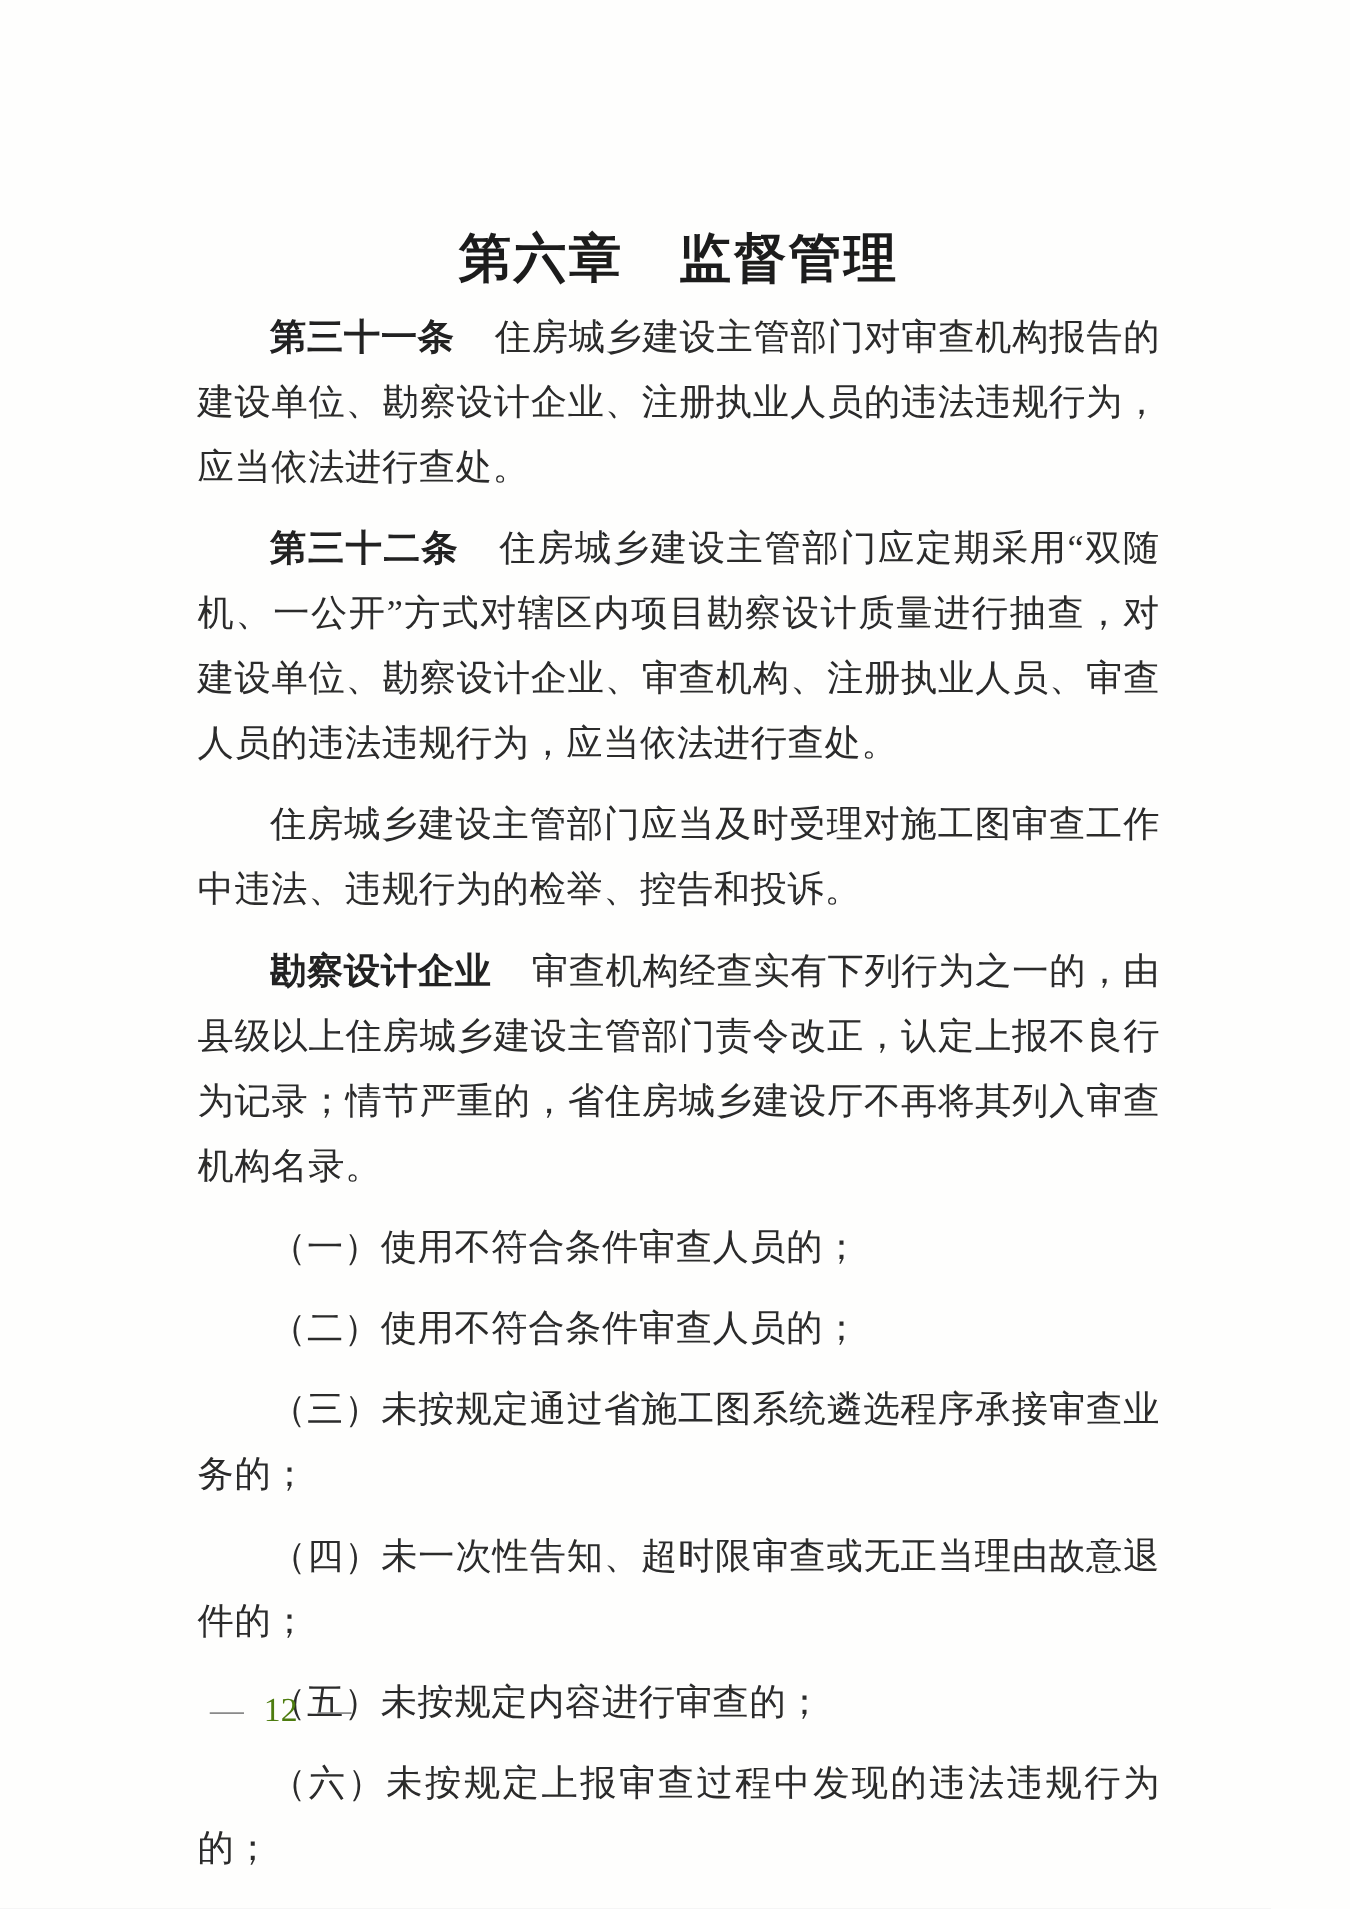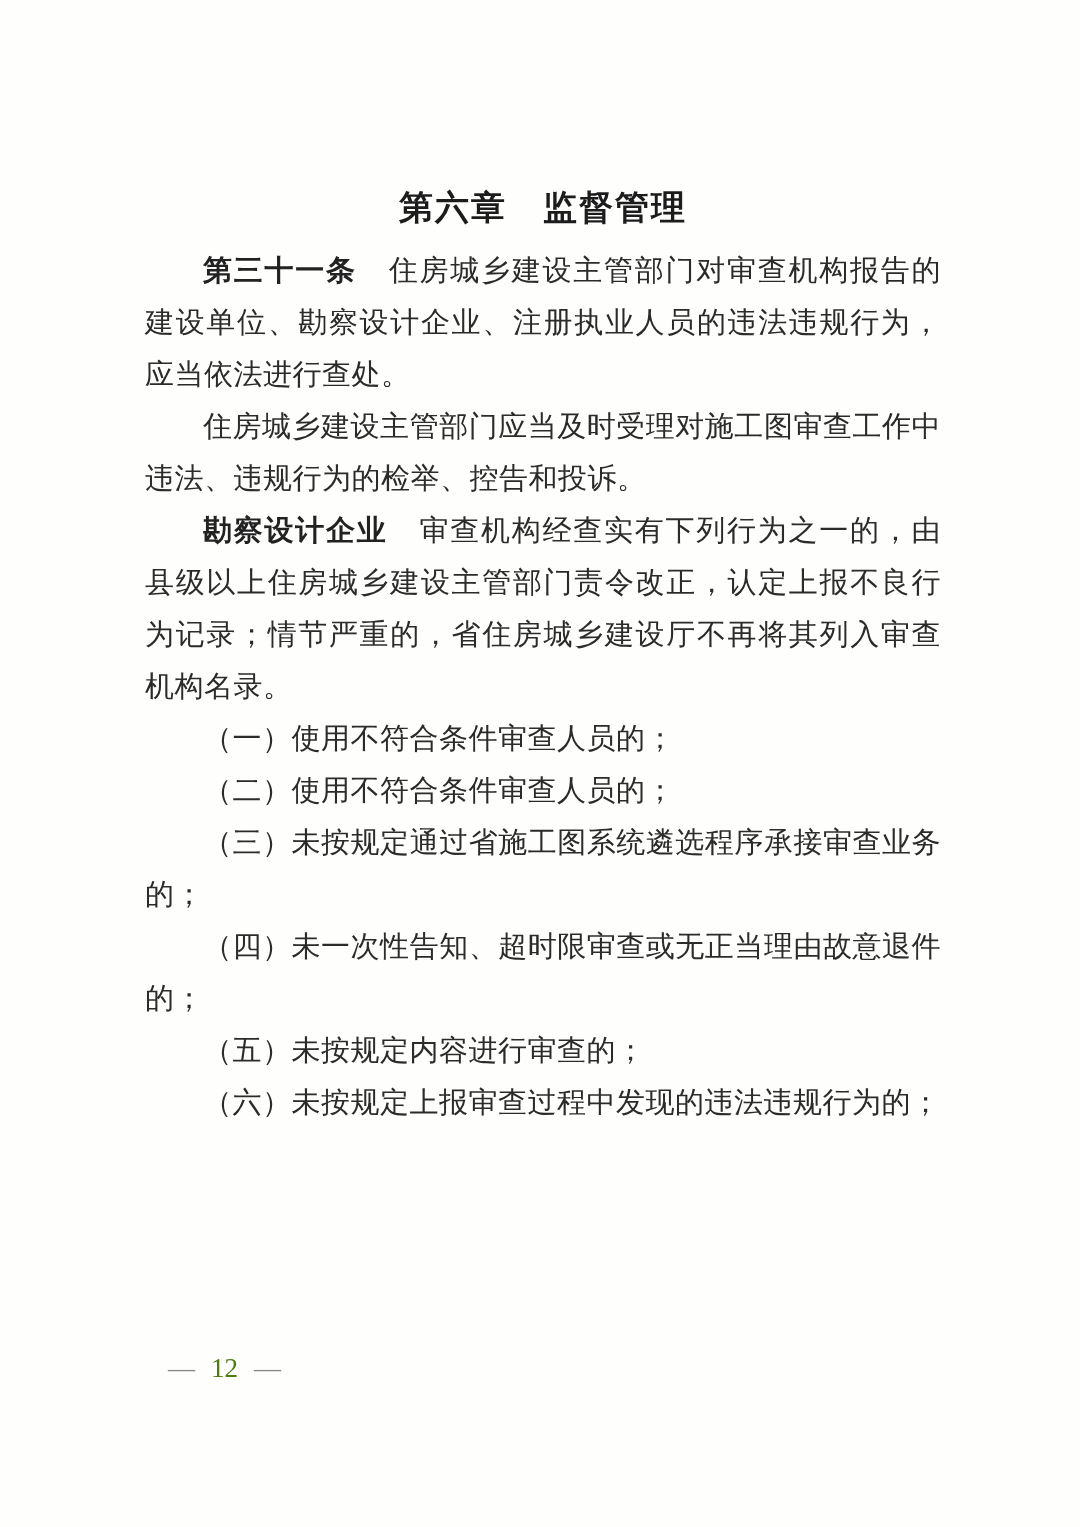--- a/index.html
+++ b/index.html
@@ -20,28 +20,28 @@
   .content {
     position: absolute;
     left: 145px;
     top: 184px;
     width: 796px;
   }
   .chapter-title {
     margin: 0 0 14px 0;
     text-align: center;
     font-family: "Liberation Sans", sans-serif;
-    font-size: 34px;
+    font-size: 42px;
     line-height: 46px;
     font-weight: 700;
     letter-spacing: 2px;
     color: #1c1c1c;
   }
   .para {
-    margin: 0;
+    margin: 13px;
     font-size: 29px;
     line-height: 52px;
     text-align: justify;
     text-justify: inter-ideograph;
     text-indent: 2em;
     letter-spacing: 0.5px;
     color: #2b2b2b;
   }
   .article-label {
     font-weight: 700;
@@ -72,20 +72,21 @@
 </head>
 <body>
 
 <div class="page">
   <div class="content">
 
     <h1 class="chapter-title">第六章　监督管理</h1>
 
     <p class="para"><span class="article-label">第三十一条</span><span>住房城乡建设主管部门对审查机构报告的建设单位、勘察设计企业、注册执业人员的违法违规行为，应当依法进行查处。</span></p>
 
+    <p class="para"><span class="article-label">第三十二条</span><span>住房城乡建设主管部门应定期采用“双随机、一公开”方式对辖区内项目勘察设计质量进行抽查，对建设单位、勘察设计企业、审查机构、注册执业人员、审查人员的违法违规行为，应当依法进行查处。</span></p>
 
     <p class="para"><span>住房城乡建设主管部门应当及时受理对施工图审查工作中违法、违规行为的检举、控告和投诉。</span></p>
 
 
     <p class="para"><span class="article-label">勘察设计企业</span><span>审查机构经查实有下列行为之一的，由县级以上住房城乡建设主管部门责令改正，认定上报不良行为记录；情节严重的，省住房城乡建设厅不再将其列入审查机构名录。</span></p>
 
     <p class="para"><span>（一）使用不符合条件审查人员的；</span></p>
 
     <p class="para"><span>（二）使用不符合条件审查人员的；</span></p>
 

